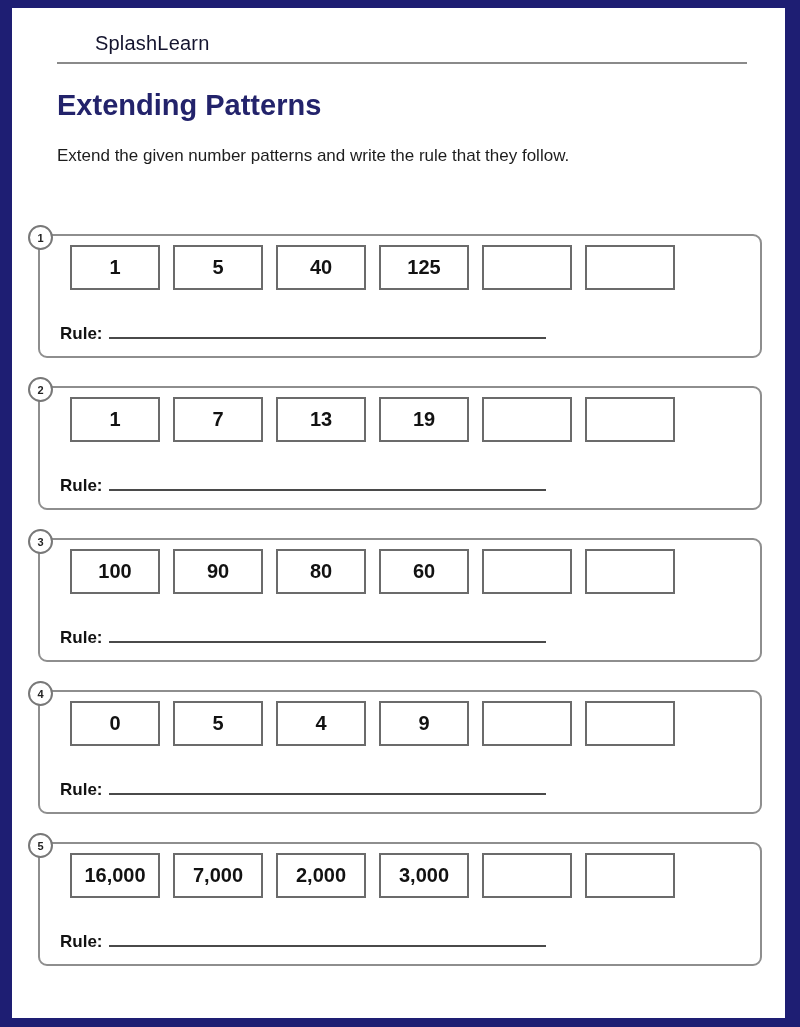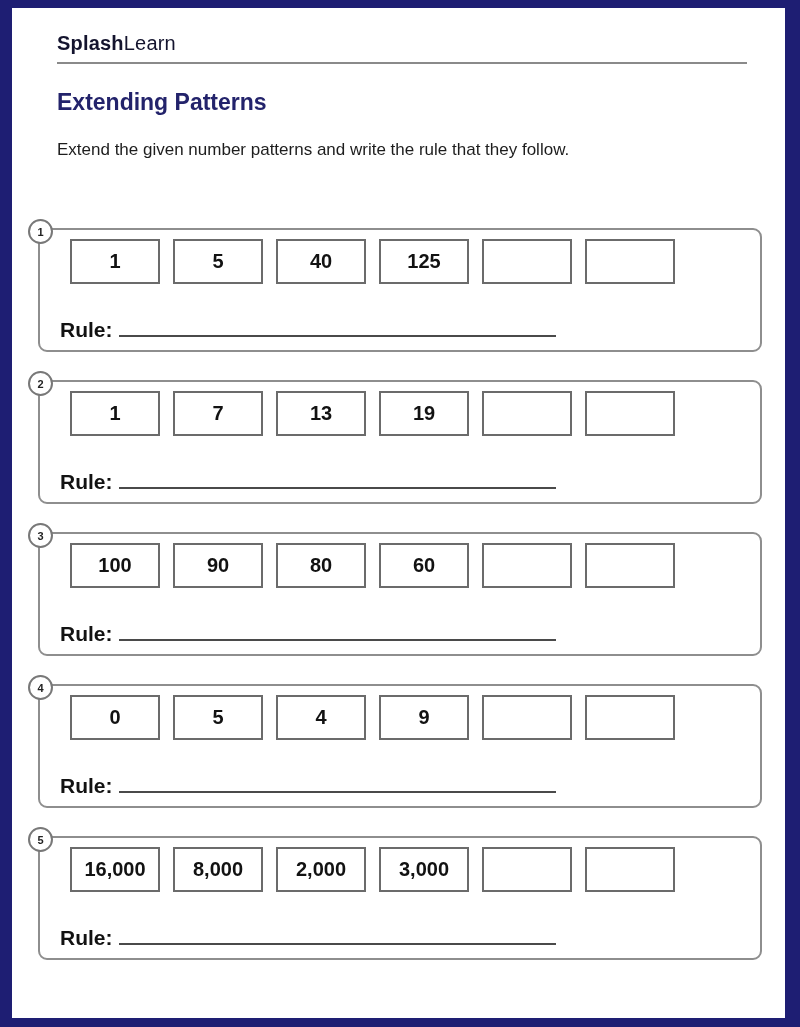--- a/index.html
+++ b/index.html
@@ -25,33 +25,33 @@
   .content{
     padding:0 40px 0 45px;
   }
 
   .logo{
     margin-top:24px;
     font-size:20px;
     color:#14142e;
     letter-spacing:.2px;
   }
-  .logo-bold{ font-weight:700; }
+  .logo-bold{ font-weight:400;margin-left:38px; }
   .logo-light{ font-weight:400; }
 
   .divider{
     border:none;
     border-top:2px solid #8a8a8a;
     margin:7px 0 0 0;
     width:690px;
   }
 
   .title{
     margin:25px 0 16px 0;
-    font-size:23px;
+    font-size:29px;
     font-weight:800;
     color:var(--title-text);
   }
 
   .instruction{
     margin:24px 0 0 0;
     font-size:17px;
     color:#1d1d1d;
   }
 
@@ -102,21 +102,21 @@
     justify-content:center;
     font-size:20px;
     font-weight:bold;
     color:#121212;
   }
 
   .rule-row{
     position:absolute;
     left:20px;
     top:88px;
-    font-size:21px;
+    font-size:17px;
     font-weight:bold;
     color:#121212;
     white-space:nowrap;
   }
   .rule-line{
     display:inline-block;
     width:437px;
     border-bottom:2px solid #4a4a4a;
     margin-left:6px;
   }
@@ -194,21 +194,21 @@
           </div>
     <div class="rule-row">
       <span class="rule-label">Rule:</span><span class="rule-line"></span>
     </div>
   </section>
 
   <section class="problem">
     <span class="qnum">5</span>
     <div class="boxes">
             <div class="box">16,000</div>
-            <div class="box">8,000</div>
+            <div class="box">7,000</div>
             <div class="box">2,000</div>
             <div class="box">3,000</div>
             <div class="box"></div>
             <div class="box"></div>
           </div>
     <div class="rule-row">
       <span class="rule-label">Rule:</span><span class="rule-line"></span>
     </div>
   </section>
 </main>

